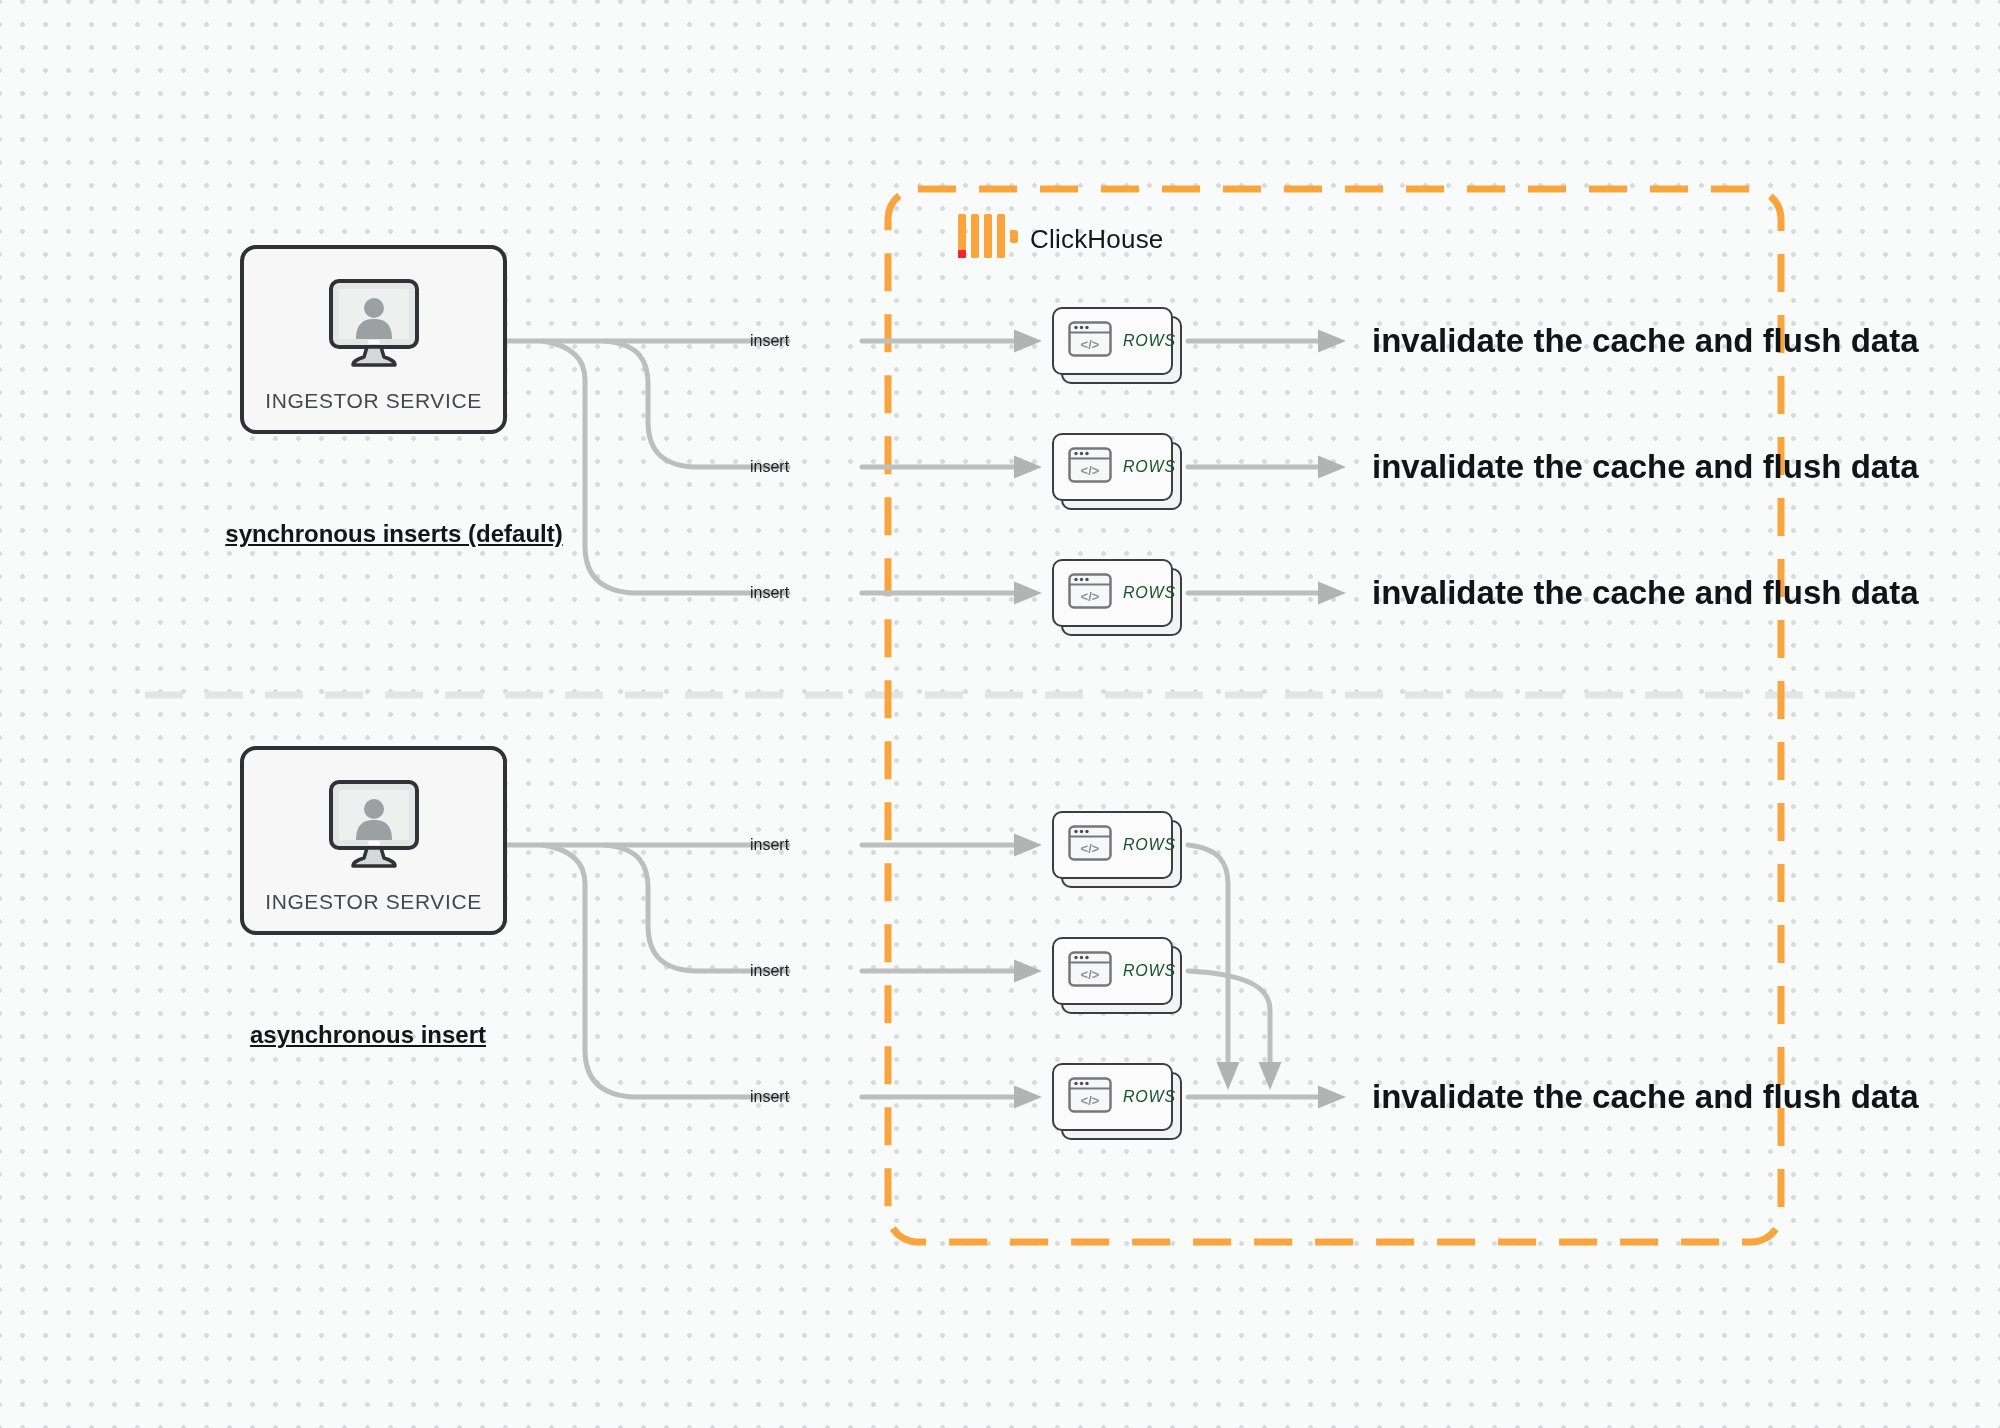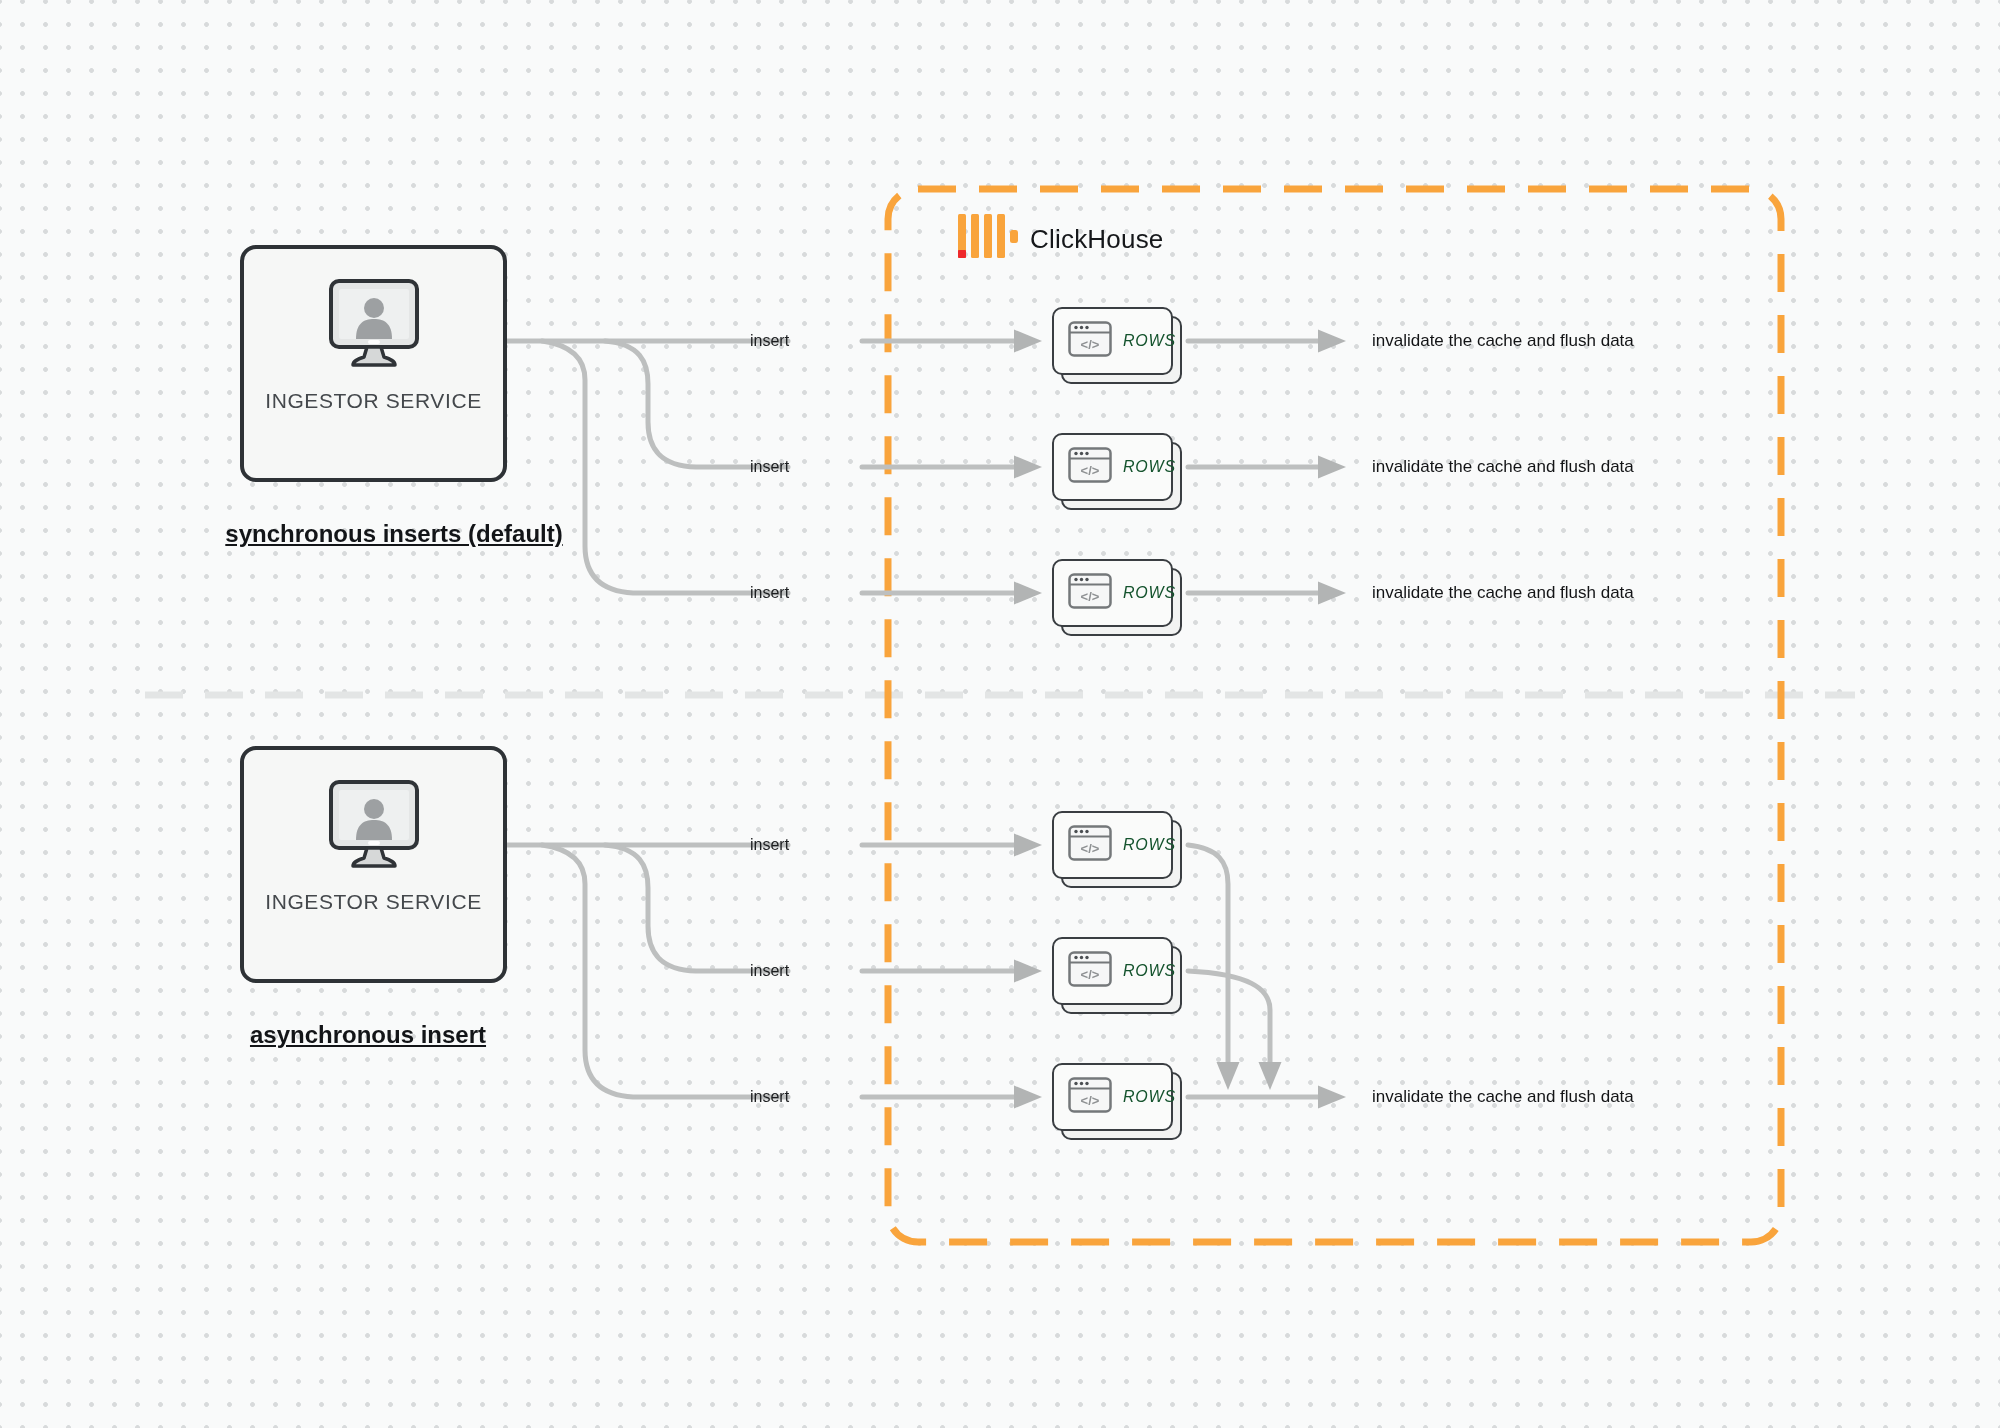--- a/index.html
+++ b/index.html
@@ -6,21 +6,21 @@
   .canvas{
     position:relative;width:2000px;height:1428px;overflow:hidden;
     background-color:#f9fafa;
     background-image:radial-gradient(circle,#d8dadb 2.1px,rgba(216,218,219,0) 2.6px);
     background-size:23px 23px;background-position:11px 13px;
     font-family:"Liberation Sans","DejaVu Sans",sans-serif;color:#17191b;
   }
   .svg-layer{position:absolute;left:0;top:0;z-index:1;}
   
   .node{
-    position:absolute;left:240px;width:267px;height:237px;z-index:2;
+    position:absolute;left:240px;width:267px;height:189px;z-index:2;
     background:#f6f7f6;border:4px solid #2e3236;border-radius:16px;
     box-sizing:border-box;
   }
   .node .monitor{position:absolute;left:50%;top:30px;transform:translateX(-50%);}
   .node-label{
     position:absolute;left:0;right:0;top:140px;text-align:center;
     font-size:21px;letter-spacing:.6px;color:#44484c;
   }
   .caption{
     position:absolute;transform:translate(-50%,-50%);z-index:2;
@@ -39,22 +39,22 @@
     position:absolute;left:0;top:0;width:121px;height:68px;
     background:#fafbfa;border:2.5px solid #3a3e42;border-radius:10px;box-sizing:border-box;
     display:flex;align-items:center;padding-left:14px;gap:11px;
   }
   .rows-label{font-size:16px;font-style:italic;font-weight:500;letter-spacing:.8px;color:#14532d;}
   .insert-label{
     position:absolute;width:140px;text-align:left;z-index:2;
     font-size:16px;color:#1c1e20;transform:translateY(-50%);
   }
   .result-label{
-    position:absolute;left:1372px;z-index:2;font-size:17px;color:#131416;
-    transform:translateY(-50%);white-space:nowrap;
+    position:absolute;left:1372px;z-index:2;font-size:33px;color:#131416;
+    transform:translateY(-50%);white-space:nowrap;font-weight:bold;
   }
 </style>
 </head>
 <body>
 
 <div class="canvas">
 
   <svg class="svg-layer" width="2000" height="1428" viewBox="0 0 2000 1428">
 
     <path d="M145 695 H1855" stroke="#e3e5e5" stroke-width="7" stroke-dasharray="38 22" fill="none"></path>

